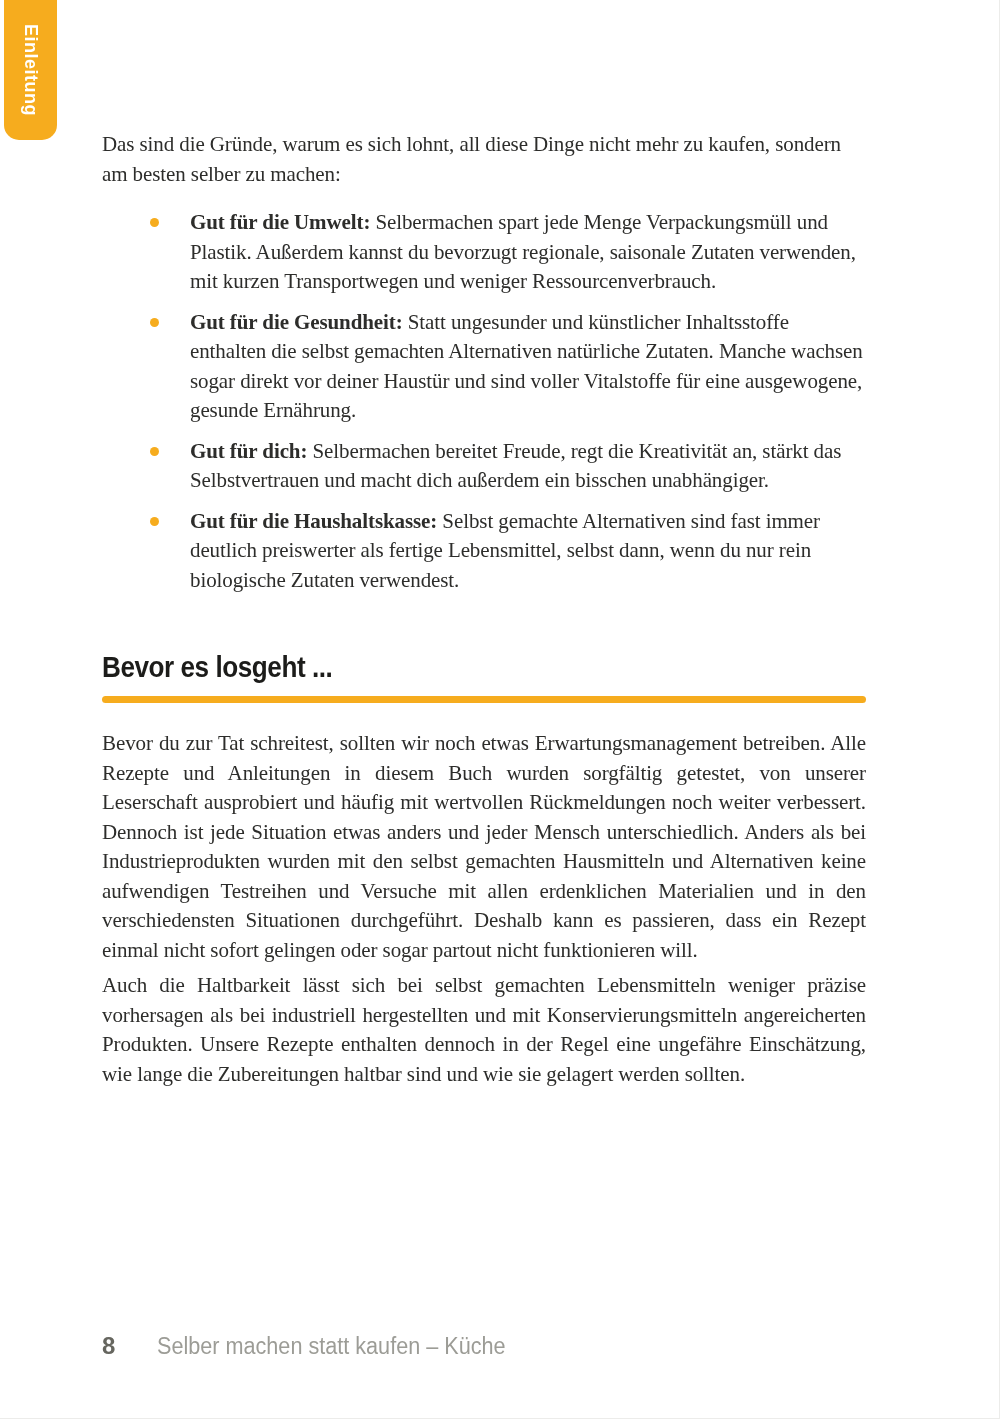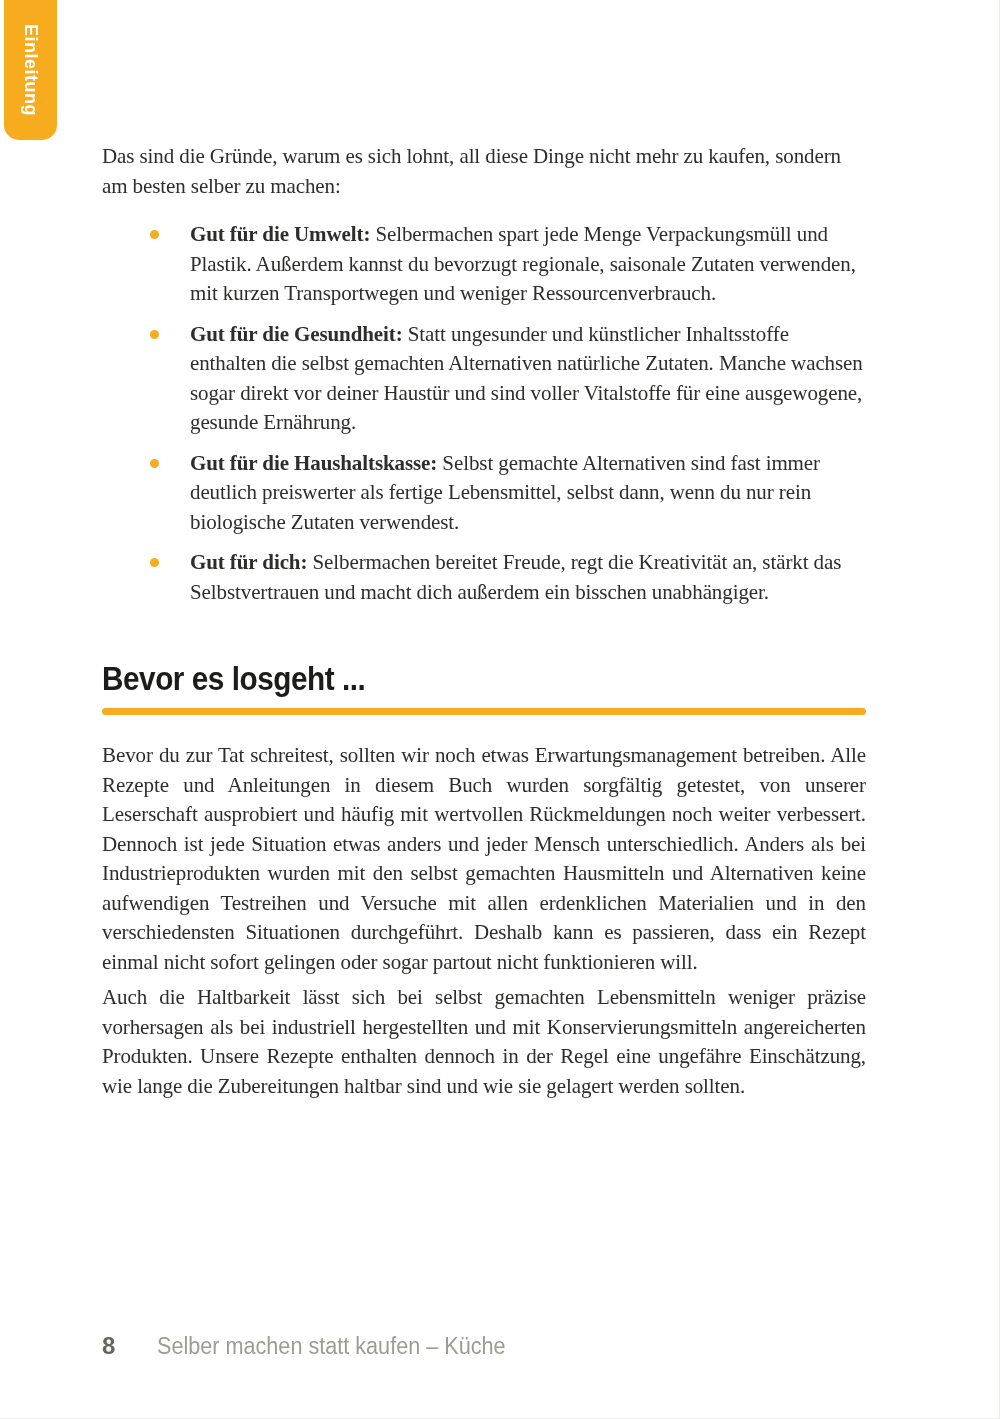--- a/index.html
+++ b/index.html
@@ -35,21 +35,21 @@
     font-family: "Liberation Sans", sans-serif;
     font-weight: bold;
     font-size: 18px;
     letter-spacing: 0.5px;
     color: #ffffff;
   }
 
   .content {
     position: absolute;
     left: 102px;
-    top: 12px;
+    top: 0;
     width: 764px;
     color: var(--text, #2D2D2B);
     font-size: 21px;
     line-height: 29.5px;
     letter-spacing: -0.1px;
   }
 
   .intro { margin: 130px 0 0 0; }
 
   .bullets {
@@ -70,21 +70,21 @@
     height: 9px;
     border-radius: 50%;
     background: var(--accent, #F6AC1E);
   }
   .bullets strong { font-weight: bold; }
 
   .section-heading {
     margin: 54px 0 0 0;
     font-family: "Liberation Sans", sans-serif;
     font-weight: bold;
-    font-size: 33px;
+    font-size: 29px;
     line-height: 36px;
     color: var(--heading, #1C1C1A);
   }
   .condensed {
     display: inline-block;
     transform: scaleX(0.9);
     transform-origin: 0 50%;
     letter-spacing: -0.5px;
     white-space: nowrap;
   }
@@ -139,24 +139,24 @@
     <p class="intro">Das sind die Gründe, warum es sich lohnt, all diese Dinge nicht mehr zu kaufen, sondern am besten selber zu machen:</p>
 
     <ul class="bullets">
       <li>
         <span class="dot"></span><strong>Gut für die Umwelt:</strong><span> Selbermachen spart jede Menge Verpackungs­müll und Plastik. Außerdem kannst du bevorzugt regionale, saiso­nale Zutaten verwenden, mit kurzen Transportwegen und weniger Ressourcenverbrauch.</span>
       </li>
       <li>
         <span class="dot"></span><strong>Gut für die Gesundheit:</strong><span> Statt ungesunder und künstlicher Inhalts­stoffe enthalten die selbst gemachten Alternativen natürliche Zuta­ten. Manche wachsen sogar direkt vor deiner Haustür und sind voller Vitalstoffe für eine ausgewogene, gesunde Ernährung.</span>
       </li>
       <li>
-        <span class="dot"></span><strong>Gut für die Haushaltskasse:</strong><span> Selbst gemachte Alternativen sind fast immer deutlich preiswerter als fertige Lebensmittel, selbst dann, wenn du nur rein biologische Zutaten verwendest.</span>
+        <span class="dot"></span><strong>Gut für dich:</strong><span> Selbermachen bereitet Freude, regt die Kreativität an, stärkt das Selbstvertrauen und macht dich außerdem ein bisschen unabhängiger.</span>
       </li>
       <li>
-        <span class="dot"></span><strong>Gut für dich:</strong><span> Selbermachen bereitet Freude, regt die Kreativität an, stärkt das Selbstvertrauen und macht dich außerdem ein bisschen unabhängiger.</span>
+        <span class="dot"></span><strong>Gut für die Haushaltskasse:</strong><span> Selbst gemachte Alternativen sind fast immer deutlich preiswerter als fertige Lebensmittel, selbst dann, wenn du nur rein biologische Zutaten verwendest.</span>
       </li>
     </ul>
 
     <h2 class="section-heading">
       <span class="condensed">Bevor es losgeht ...</span>
     </h2>
     <div class="rule"></div>
 
     <p class="body-par">Bevor du zur Tat schreitest, sollten wir noch etwas Erwartungs­management betreiben. Alle Rezepte und Anleitungen in diesem Buch wurden sorgfältig ge­testet, von unserer Leserschaft ausprobiert und häufig mit wertvollen Rückmel­dungen noch weiter verbessert. Dennoch ist jede Situation etwas anders und je­der Mensch unterschiedlich. Anders als bei Industrie­produkten wurden mit den selbst gemachten Hausmitteln und Alternativen keine aufwendigen Test­reihen und Versuche mit allen erdenklichen Materialien und in den verschiedensten Si­tuationen durchgeführt. Deshalb kann es passieren, dass ein Rezept einmal nicht sofort gelingen oder sogar partout nicht funktionieren will.</p>
     <p class="body-par">Auch die Haltbarkeit lässt sich bei selbst gemachten Lebensmitteln weniger prä­zise vorhersagen als bei industriell hergestellten und mit Konservierungs­mitteln angereicherten Produkten. Unsere Rezepte enthalten dennoch in der Regel eine ungefähre Einschätzung, wie lange die Zuberei­tungen haltbar sind und wie sie gelagert werden sollten.</p>

